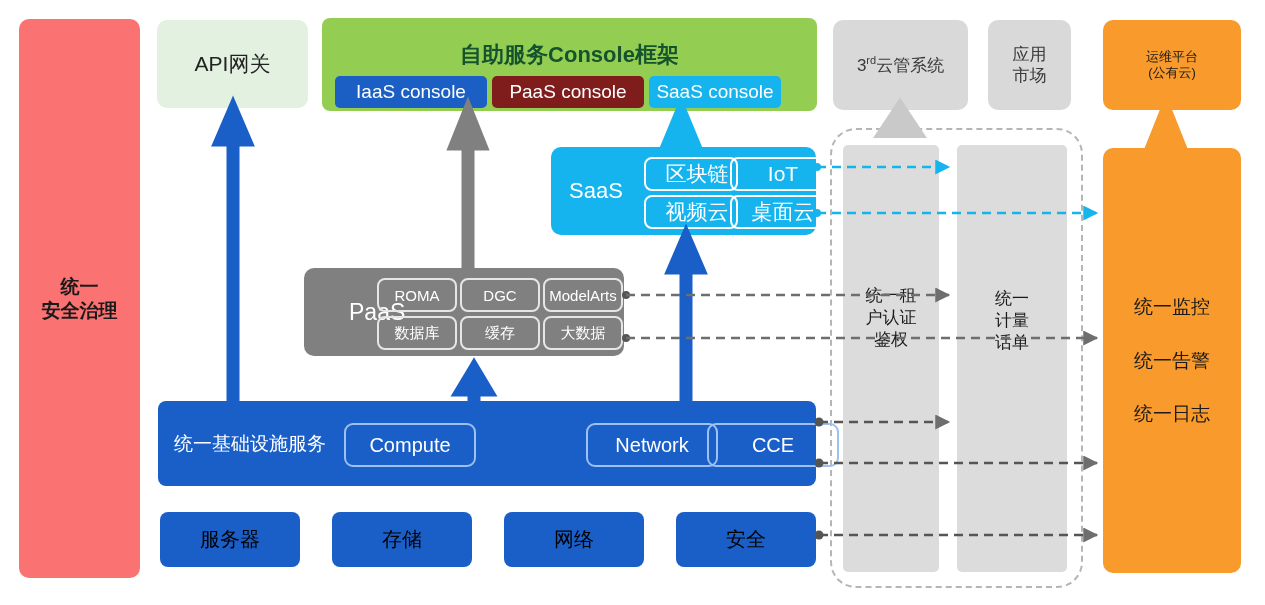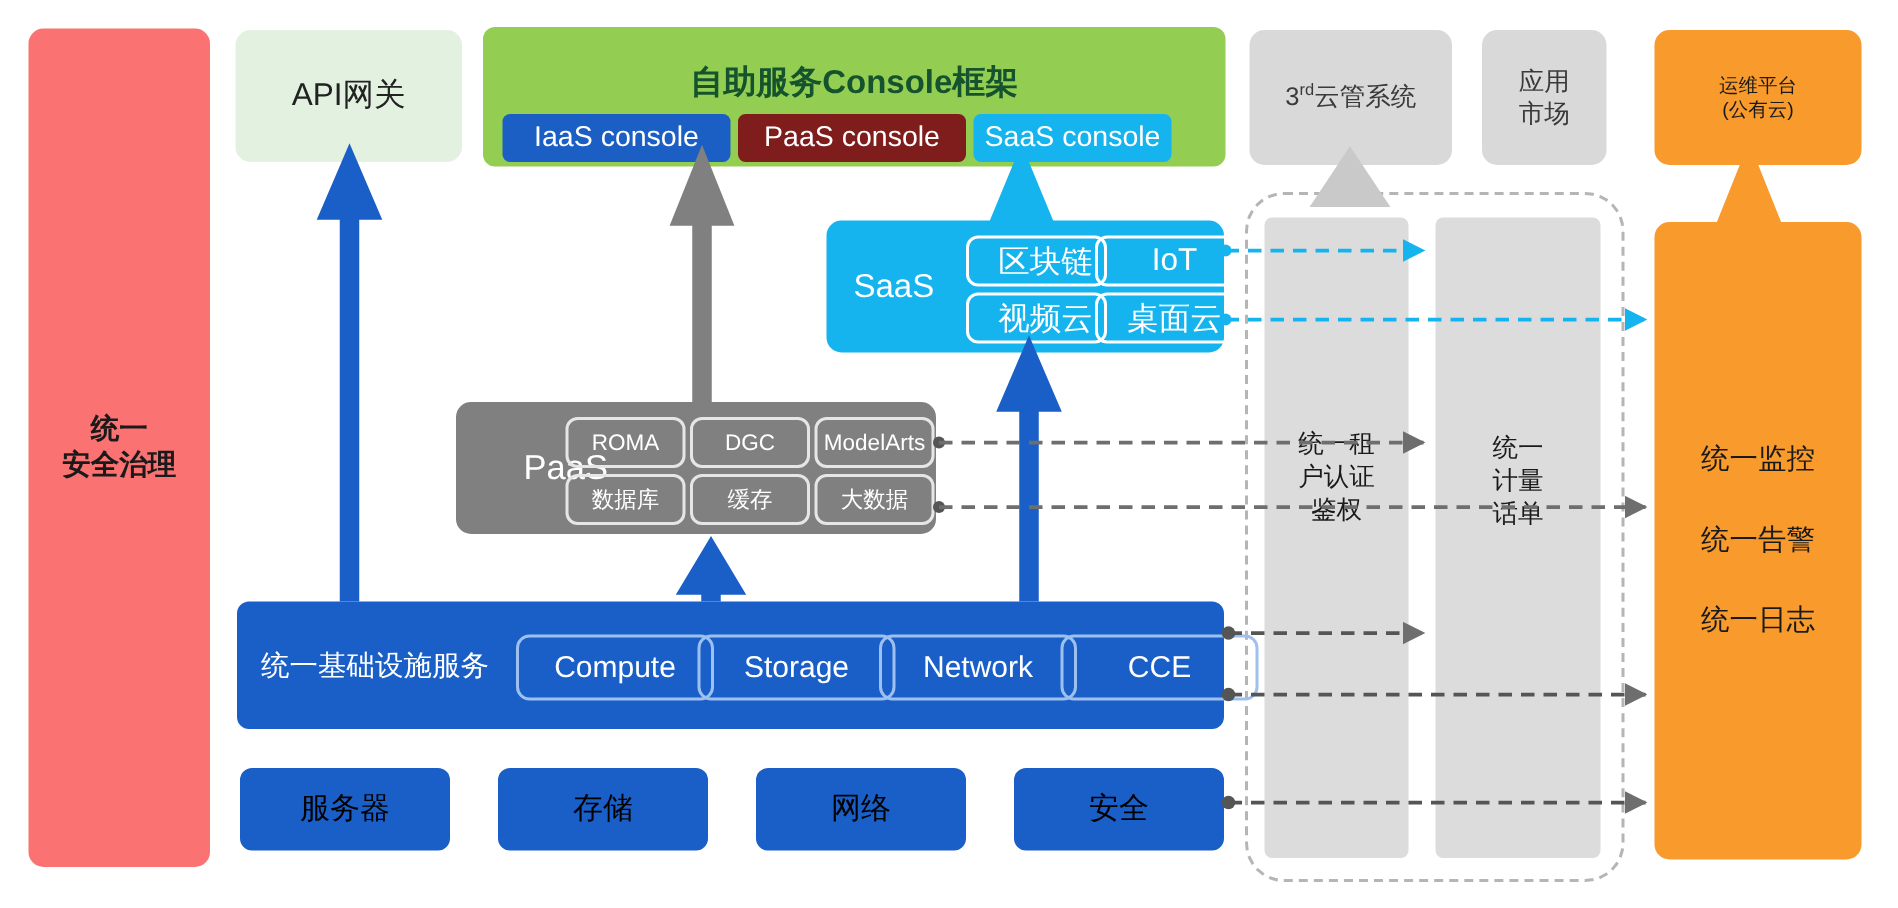--- a/index.html
+++ b/index.html
@@ -152,23 +152,20 @@
     <div class="paas-chip" style="left:239px;top:48px;width:76px;">
       <span>大数据</span>
     </div>
   </div>
 
   <div class="r8 infra" style="position:absolute;left:158px;top:401px;width:658px;height:85px;">
     <div class="infra-label">统一基础设施服务</div>
     <div class="infra-chip" style="left:186px;top:22px;width:128px;">
       <span>Compute</span>
     </div>
-    <div class="infra-chip" style="left:307px;top:22px;width:128px;">
-      <span>Storage</span>
-    </div>
     <div class="infra-chip" style="left:428px;top:22px;width:128px;">
       <span>Network</span>
     </div>
     <div class="infra-chip" style="left:549px;top:22px;width:128px;">
       <span>CCE</span>
     </div>
   </div>
 
   <div class="box r8 blue-box" style="left:160px;top:512px;width:140px;height:55px;">
     <span>服务器</span>

